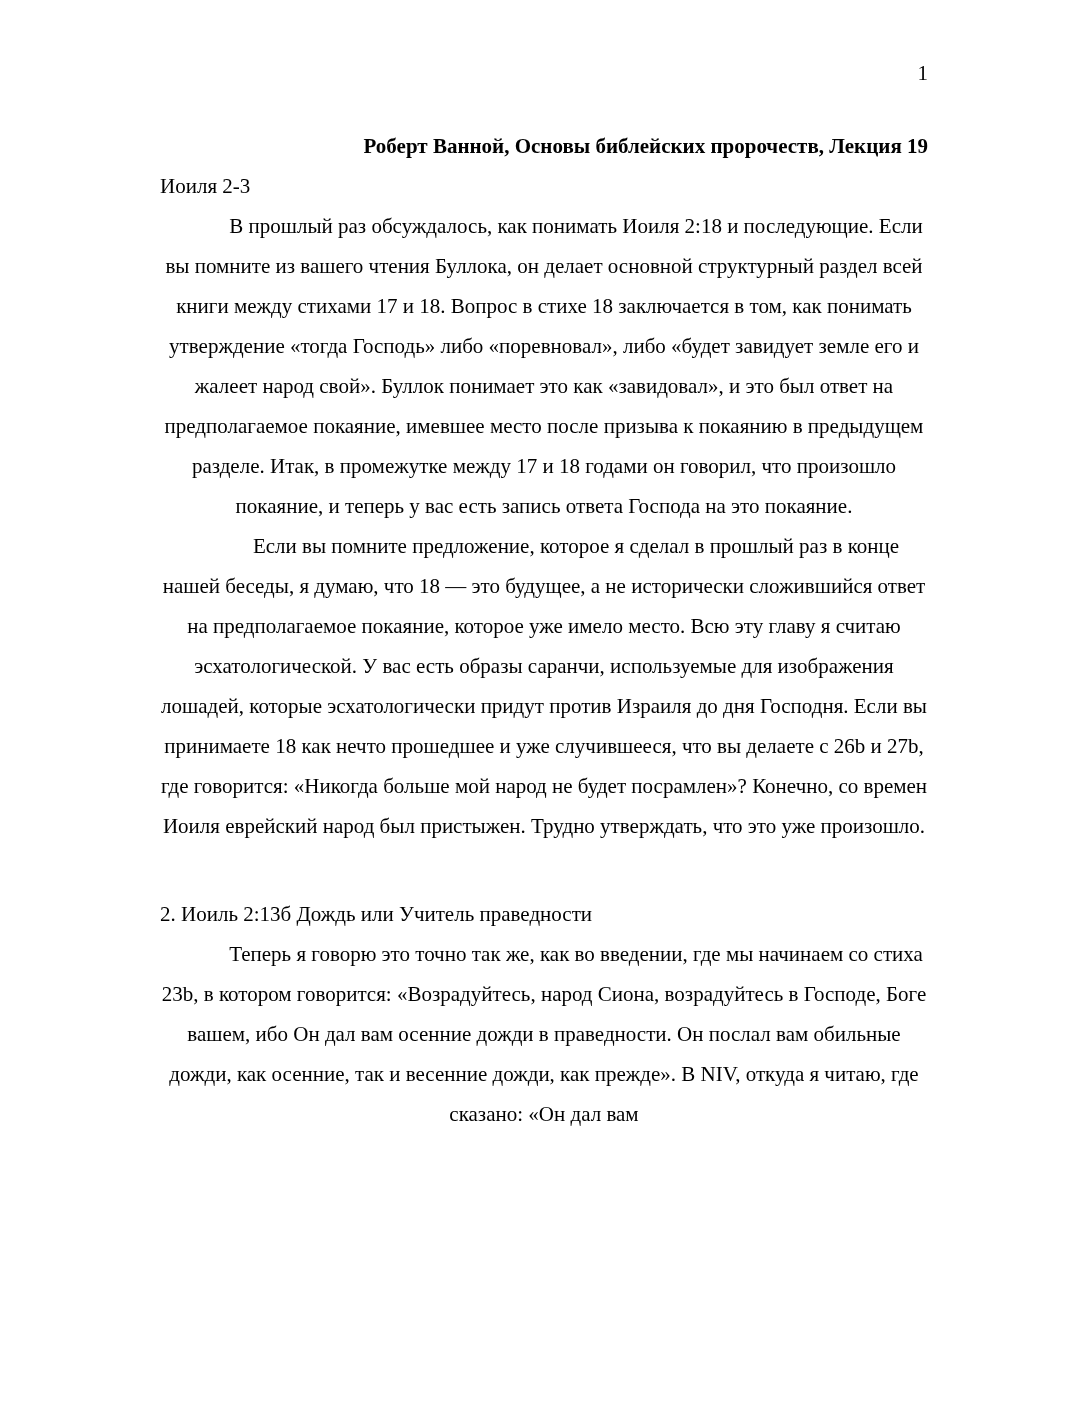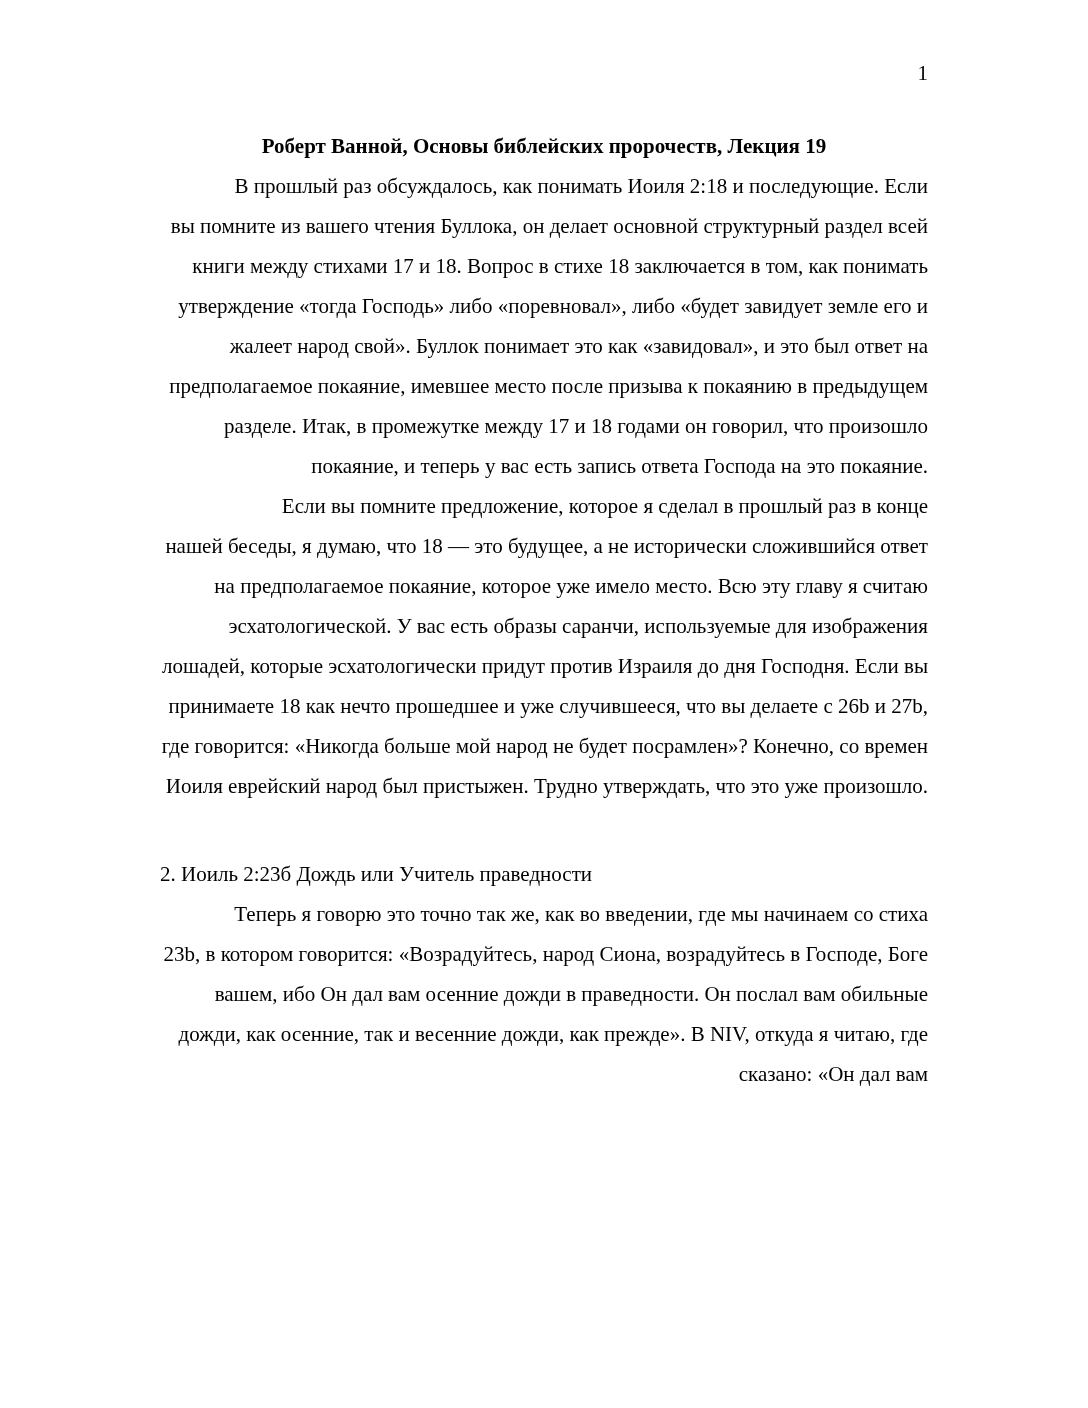--- a/index.html
+++ b/index.html
@@ -22,51 +22,52 @@
     overflow: hidden;
   }
   .page-number {
     text-align: right;
     line-height: 30px;
     margin: 0 0 38px 0;
   }
   .doc-title {
     font-size: 21px;
     font-weight: bold;
-    text-align: center;
+    text-align: right;
     margin: 0;
   }
   .subtitle,
   .section-heading {
     font-size: 21px;
     font-weight: normal;
     margin: 0;
   }
   .body-paragraph {
     margin: 0;
     text-indent: 64px;
-    text-align: right;
+    text-align: center;
   }
   .section-2 {
     margin-top: 48px;
   }
 </style>
 </head>
 <body>
 
 <div class="page">
 
   <div class="page-number">1</div>
 
   <h1 class="doc-title">Роберт Ванной, Основы библейских пророчеств, Лекция 19</h1>
 
+  <p class="subtitle">Иоиля 2-3</p>
 
   <div class="section section-1">
     <p class="body-paragraph">В прошлый раз обсуждалось, как понимать Иоиля 2:18 и последующие. Если вы помните из вашего чтения Буллока, он делает основной структурный раздел всей книги между стихами 17 и 18. Вопрос в стихе 18 заключается в том, как понимать утверждение «тогда Господь» либо «поревновал», либо «будет завидует земле его и жалеет народ свой». Буллок понимает это как «завидовал», и это был ответ на предполагаемое покаяние, имевшее место после призыва к покаянию в предыдущем разделе. Итак, в промежутке между 17 и 18 годами он говорил, что произошло покаяние, и теперь у вас есть запись ответа Господа на это покаяние.</p>
     <p class="body-paragraph">Если вы помните предложение, которое я сделал в прошлый раз в конце нашей беседы, я думаю, что 18 — это будущее, а не исторически сложившийся ответ на предполагаемое покаяние, которое уже имело место. Всю эту главу я считаю эсхатологической. У вас есть образы саранчи, используемые для изображения лошадей, которые эсхатологически придут против Израиля до дня Господня. Если вы принимаете 18 как нечто прошедшее и уже случившееся, что вы делаете с 26b и 27b, где говорится: «Никогда больше мой народ не будет посрамлен»? Конечно, со времен Иоиля еврейский народ был пристыжен. Трудно утверждать, что это уже произошло.</p>
   </div>
 
   <div class="section section-2">
-    <h2 class="section-heading">2. Иоиль 2:23б Дождь или Учитель праведности</h2>
+    <h2 class="section-heading">2. Иоиль 2:13б Дождь или Учитель праведности</h2>
     <p class="body-paragraph">Теперь я говорю это точно так же, как во введении, где мы начинаем со стиха 23b, в котором говорится: «Возрадуйтесь, народ Сиона, возрадуйтесь в Господе, Боге вашем, ибо Он дал вам осенние дожди в праведности. Он послал вам обильные дожди, как осенние, так и весенние дожди, как прежде». В NIV, откуда я читаю, где сказано: «Он дал вам</p>
   </div>
 
 </div>
 
 </body></html>

